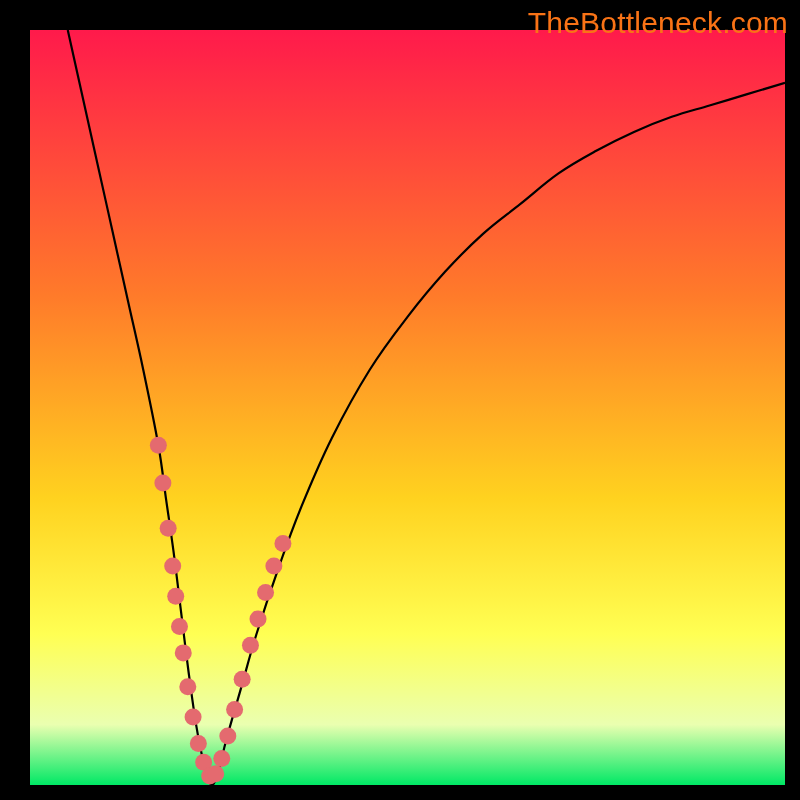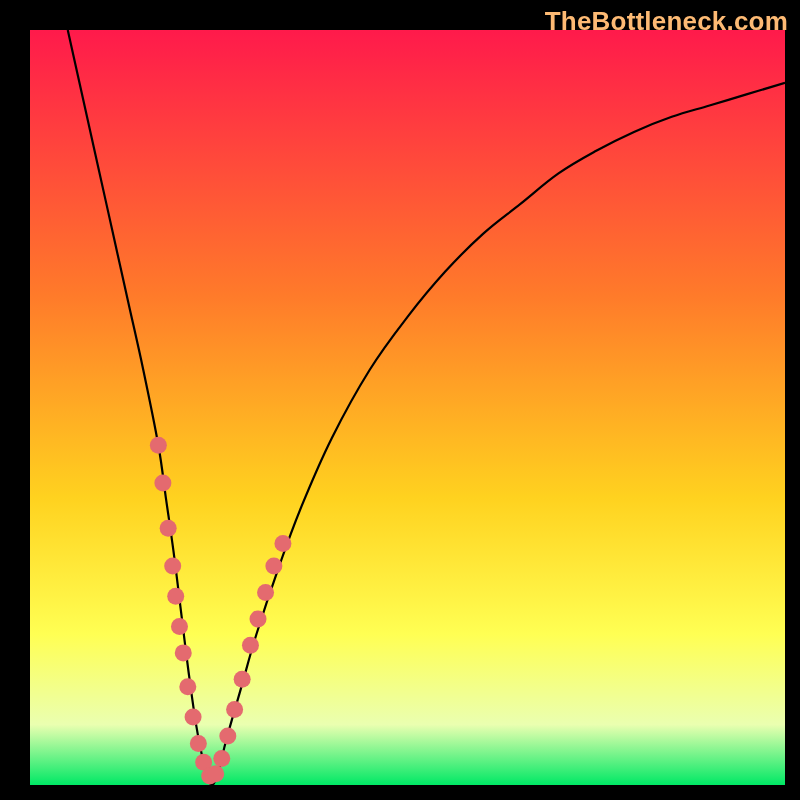--- a/index.html
+++ b/index.html
@@ -26,23 +26,23 @@
     overflow: hidden;
   }
   .gradient {
     position: absolute;
     left: 0; top: 0; right: 0; bottom: 0;
   }
   .watermark {
     position: absolute;
     top: 6px;
     right: 12px;
-    color: #fdba74;
-    font-size: 26px;
-    font-weight: 700;
+    color: #f97316;
+    font-size: 30px;
+    font-weight: 400;
     letter-spacing: 0.2px;
     user-select: none;
   }
   svg {
     position: absolute;
     left: 0; top: 0;
     width: 755px;
     height: 755px;
   }
 </style>

